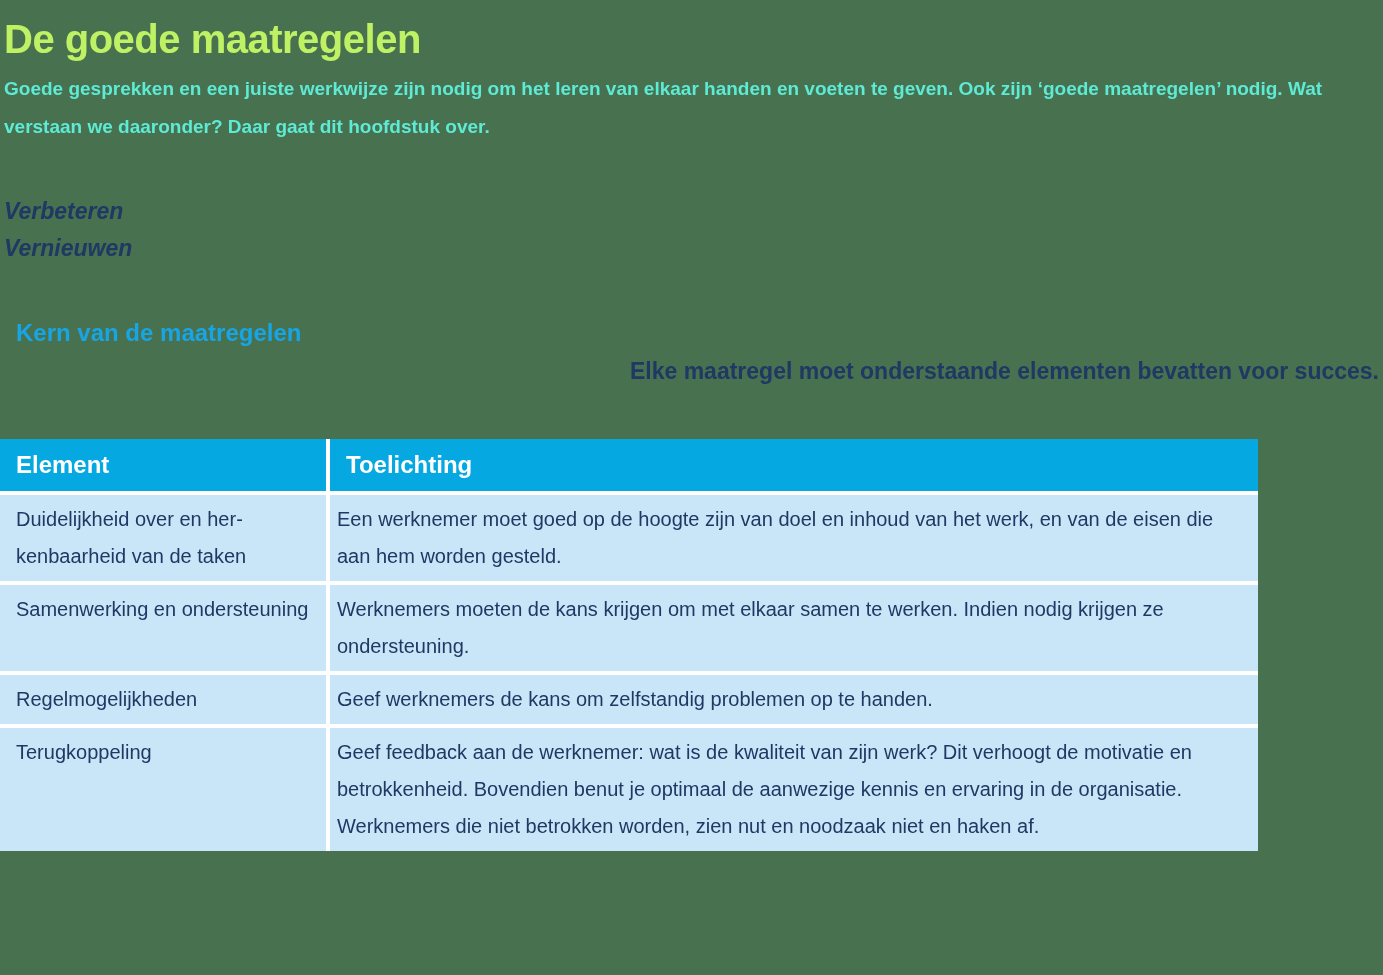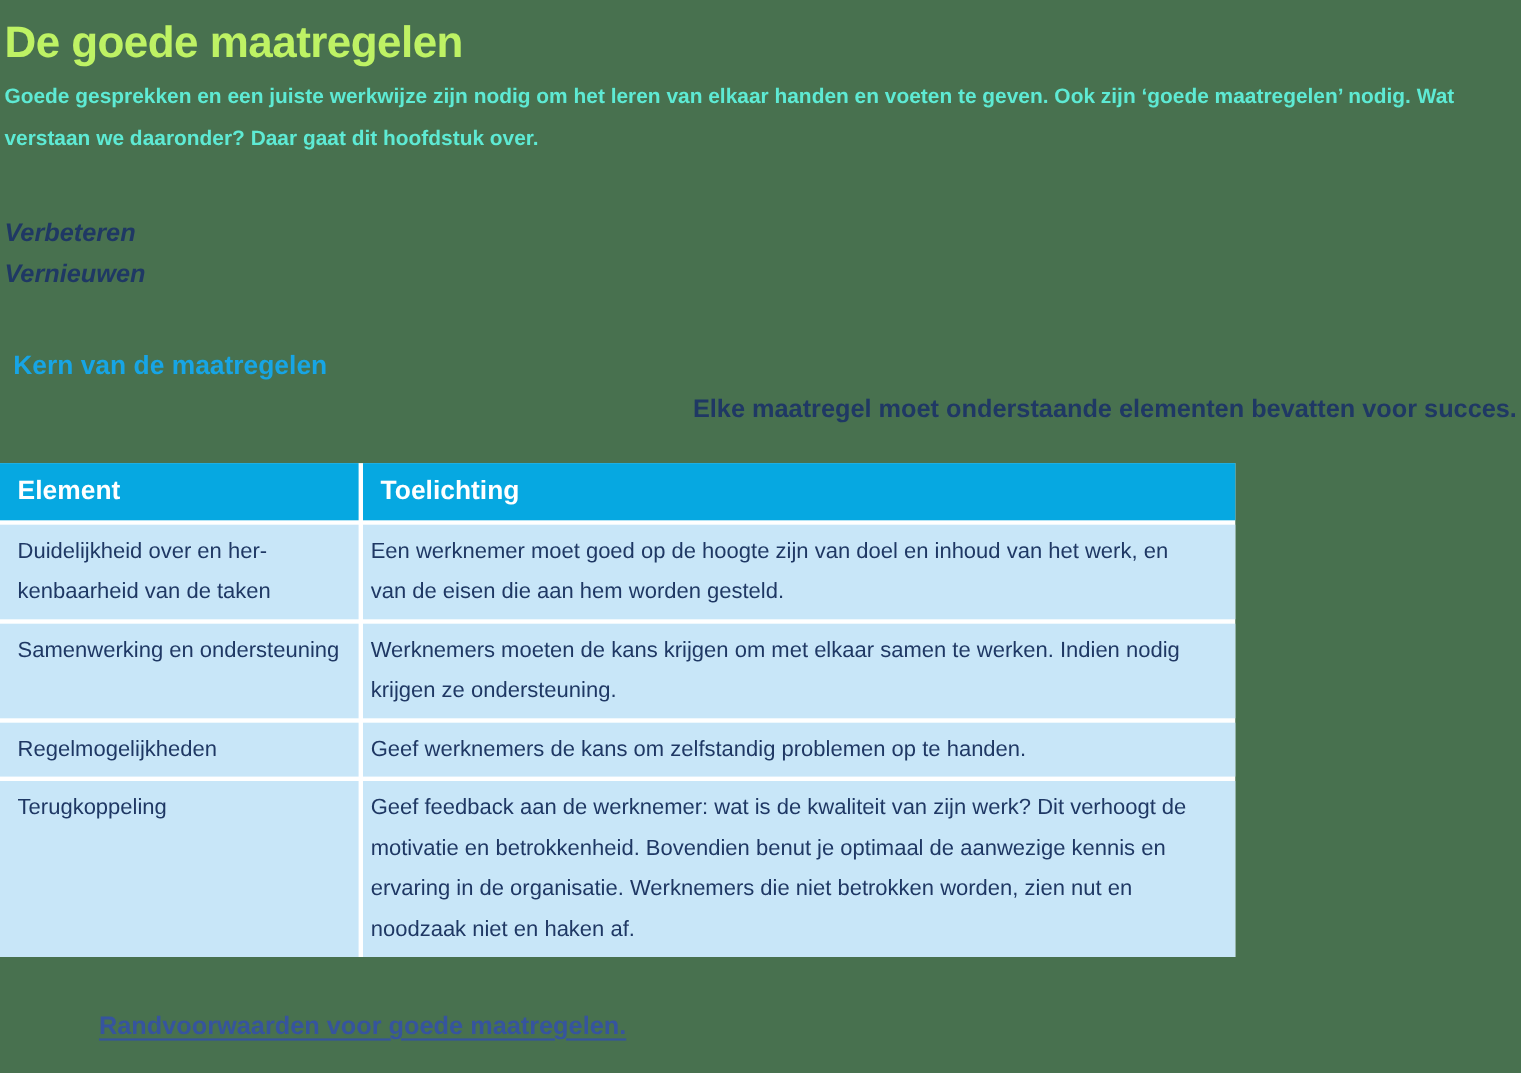--- a/index.html
+++ b/index.html
@@ -38,40 +38,40 @@
   .keyword {
     padding: 0 4px;
     font-size: 23px;
     line-height: 37px;
     font-weight: 700;
     font-style: italic;
     color: #1F3864;
   }
 
   .section-heading {
-    margin: 50px 0 0 12px;
-    padding: 0 0;
+    margin: 50px 0 0 0;
+    padding: 0 16px;
     font-size: 24px;
     line-height: 32px;
     font-weight: 700;
     color: #17A5E5;
   }
   .section-sub {
     margin: 4px 0 0 0;
     padding: 0 4px;
     font-size: 23px;
     line-height: 36px;
     font-weight: 600;
     color: #1F3864;
     text-align: right;
   }
 
   .elements-table {
-    margin-top: 32px;
-    width: 1123px;
+    margin-top: 50px;
+    width: 1258px;
     display: grid;
     grid-template-columns: 326px 1fr;
     gap: 4px;
     background: #FFFFFF;
   }
   .th {
     background: #06A8E1;
     color: #FFFFFF;
     font-size: 24px;
     line-height: 28px;
@@ -130,15 +130,14 @@
     <div class="td el">Samenwerking en ondersteuning</div>
     <div class="td tx">Werknemers moeten de kans krijgen om met elkaar samen te werken. Indien nodig krijgen ze ondersteuning.</div>
 
     <div class="td el">Regelmogelijkheden</div>
     <div class="td tx">Geef werknemers de kans om zelfstandig problemen op te handen.</div>
 
     <div class="td el">Terugkoppeling</div>
     <div class="td tx">Geef feedback aan de werknemer: wat is de kwaliteit van zijn werk? Dit verhoogt de motivatie en betrokkenheid. Bovendien benut je optimaal de aanwezige kennis en ervaring in de organisatie. Werknemers die niet betrokken worden, zien nut en noodzaak niet en haken af.</div>
   </div>
 
-  <a class="footer-link">Randvoorwaarden voor goede maatregelen.</a>
 
 </div>
 
 </body></html>

